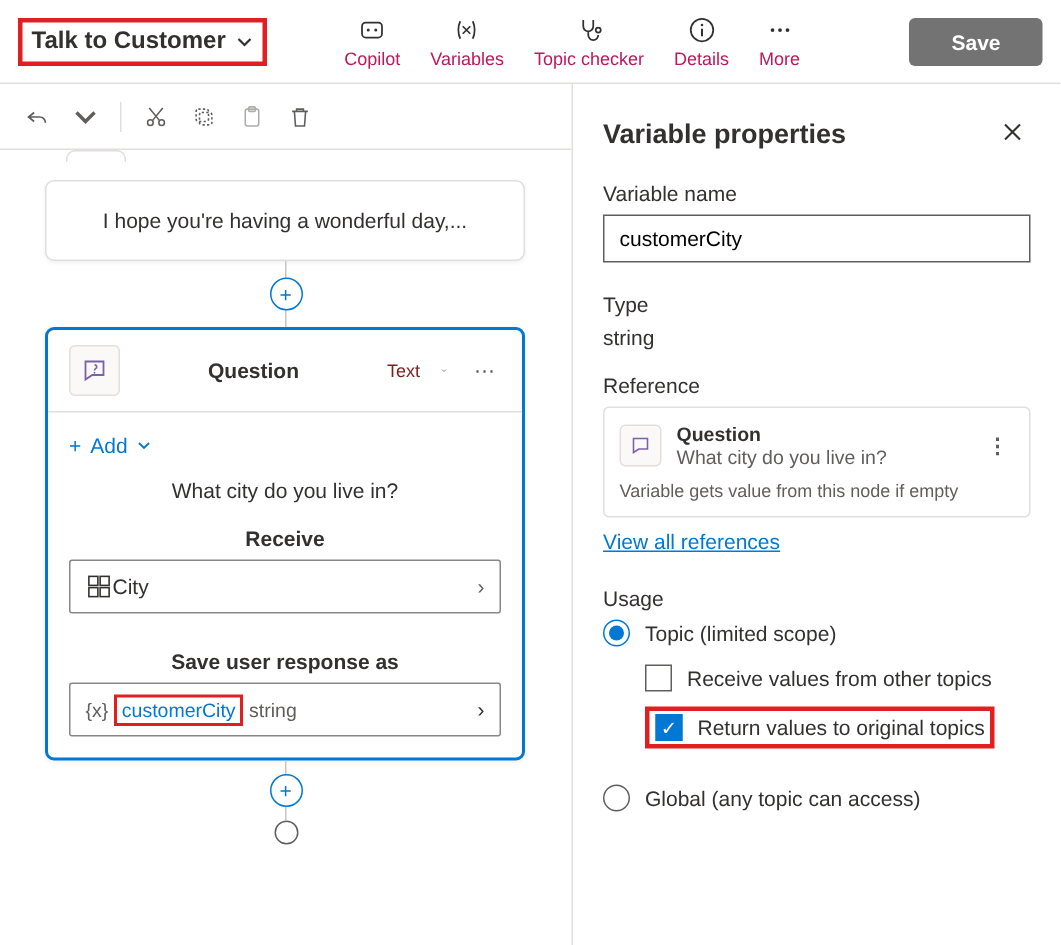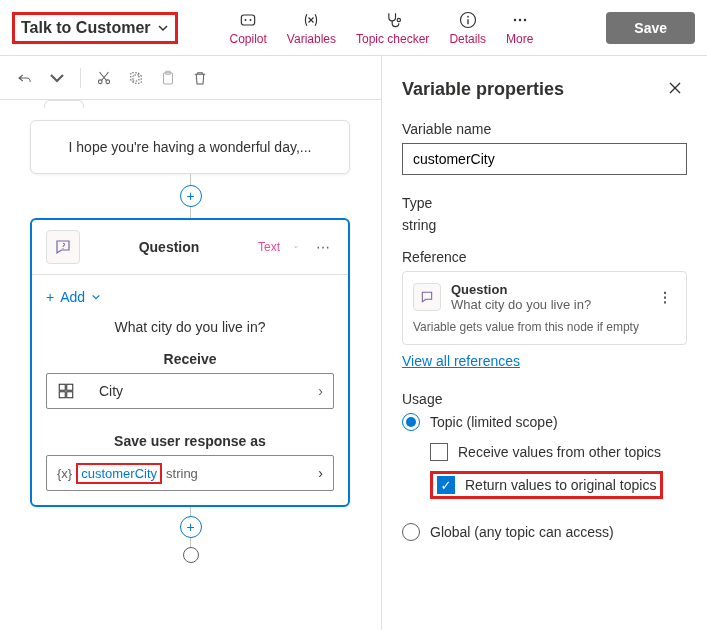--- a/index.html
+++ b/index.html
@@ -28,27 +28,27 @@
   .msg-top .stub { width: 40px; height: 8px; border:1px solid #e1dfdd; border-bottom:none; border-radius:6px 6px 0 0; background:#fff; margin-left:14px;}
 
   .connector { width: 1px; background: #c8c6c4; height: 30px; margin: 0 auto; position: relative; }
   .plus-btn { width: 22px; height: 22px; border: 1px solid #0078d4; color: #0078d4; background:#fff; border-radius: 50%; display:flex; align-items:center; justify-content:center; font-size: 14px; position:absolute; left:50%; transform:translateX(-50%); cursor:pointer; }
   .end-circle { width:16px; height:16px; border:1px solid #605e5c; border-radius:50%; margin: 0 auto; }
 
   .q-node { width: 320px; border: 2px solid #0078d4; border-radius: 6px; position:relative; left:10px; padding: 0; box-shadow: 0 1px 3px rgba(0,0,0,0.08);}
   .q-head { display:flex; align-items:center; padding: 10px 14px; border-bottom:1px solid #e1dfdd; gap:10px;}
   .q-icon { width:34px; height:34px; border:1px solid #e1dfdd; border-radius:4px; display:flex; align-items:center; justify-content:center; background:#faf9f8;}
   .q-title { font-weight:600; flex:1; }
-  .q-type { font-size:12px; color:#ec4899; }
+  .q-type { font-size:12px; color:#7f1d1d; }
   .q-menu { color:#605e5c; padding:0 4px; cursor:pointer;}
   .q-body { padding: 14px; }
   .add-row { display:flex; align-items:center; gap:6px; color:#0078d4; font-size:14px; margin-bottom:14px; cursor:pointer;}
   .q-text { margin-bottom:16px; }
   .field-label { font-weight:600; margin-bottom:6px; font-size:14px;}
-  .select-box { border:1px solid #8a8886; border-radius:2px; height:36px; display:flex; align-items:center; padding:0 10px; gap:24px; cursor:pointer;}
+  .select-box { border:1px solid #8a8886; border-radius:2px; height:36px; display:flex; align-items:center; padding:0 10px; gap:0; cursor:pointer;}
   .select-box .chev { margin-left:auto; color:#605e5c;}
   .var-box { border:1px solid #8a8886; border-radius:2px; height:36px; display:flex; align-items:center; padding:0 10px; gap:6px; cursor:pointer;}
   .var-pill { display:flex; align-items:center; gap:4px; font-size:13px; }
   .var-name { color:#0078d4; border:2px solid #e02020; padding:1px 3px;}
   .var-type { color:#605e5c; font-size:13px; }
 
   .panel { width: 325px; padding: 20px 20px; overflow-y: auto; }
   .panel-head { display:flex; align-items:center; margin-bottom:18px;}
   .panel-title { font-size:18px; font-weight:600; flex:1;}
   .close-x { cursor:pointer; padding:4px;}

